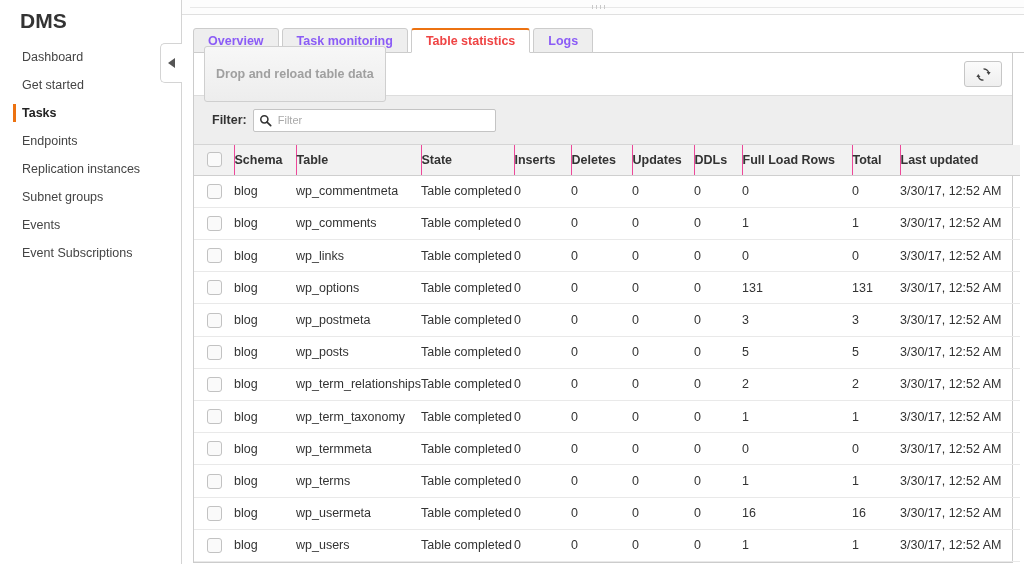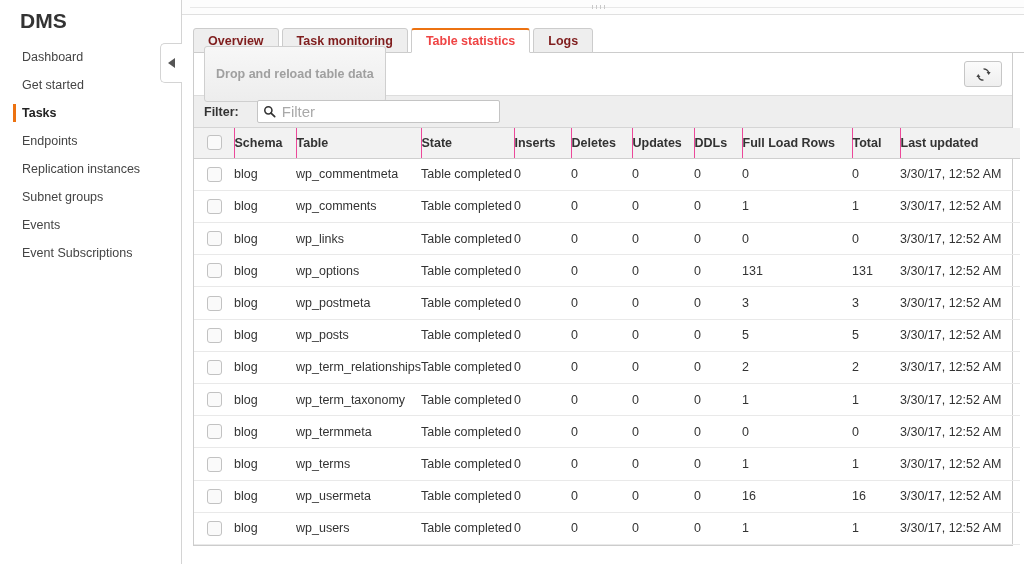--- a/index.html
+++ b/index.html
@@ -137,21 +137,21 @@
     border-bottom: 1px solid #cccccc;
     padding-right: 11px;
   }
   .tab {
     position: relative;
     height: 25px;
     line-height: 24px;
     padding: 0 14px;
     font-size: 12.5px;
     font-weight: bold;
-    color: #7f1d1d;
+    color: #8b5cf6;
     background: #eeeeee;
     border: 1px solid #cccccc;
     border-radius: 3px 3px 0 0;
     margin-right: 3px;
     cursor: pointer;
     white-space: nowrap;
     bottom: -1px;
   }
   .tab.active {
     background: #ffffff;
@@ -198,28 +198,27 @@
     background: linear-gradient(to bottom, #fbfbfb, #efefef);
     border: 1px solid #c6c6c6;
     border-radius: 3px;
     display: flex;
     align-items: center;
     justify-content: center;
     cursor: pointer;
   }
 
   #filter-bar {
-    height: 33px;
+    height: 50px;
     background: #eeeeee;
     border-top: 1px solid #dddddd;
     border-bottom: 1px solid #d5d5d5;
     display: flex;
     align-items: center;
-    padding-left: 10px;
-    gap: 12px;
+    padding-left: 18px;
   }
   #filter-label {
     font-size: 12.5px;
     font-weight: bold;
     color: #333333;
     margin-right: 6px;
   }
   #filter-input-wrap {
     position: relative;
     width: 243px;
@@ -227,21 +226,21 @@
     background: #ffffff;
     border: 1px solid #c4c4c4;
     border-radius: 2px;
     display: flex;
     align-items: center;
     padding-left: 5px;
   }
   #filter-input-wrap input {
     border: none;
     outline: none;
-    font-size: 15px;
+    font-size: 11px;
     font-family: "Liberation Sans", sans-serif;
     color: #333333;
     width: 200px;
     margin-left: 4px;
     background: transparent;
   }
   #filter-input-wrap input::placeholder { color: #a9a9a9; }
 
   
   table#stats {

